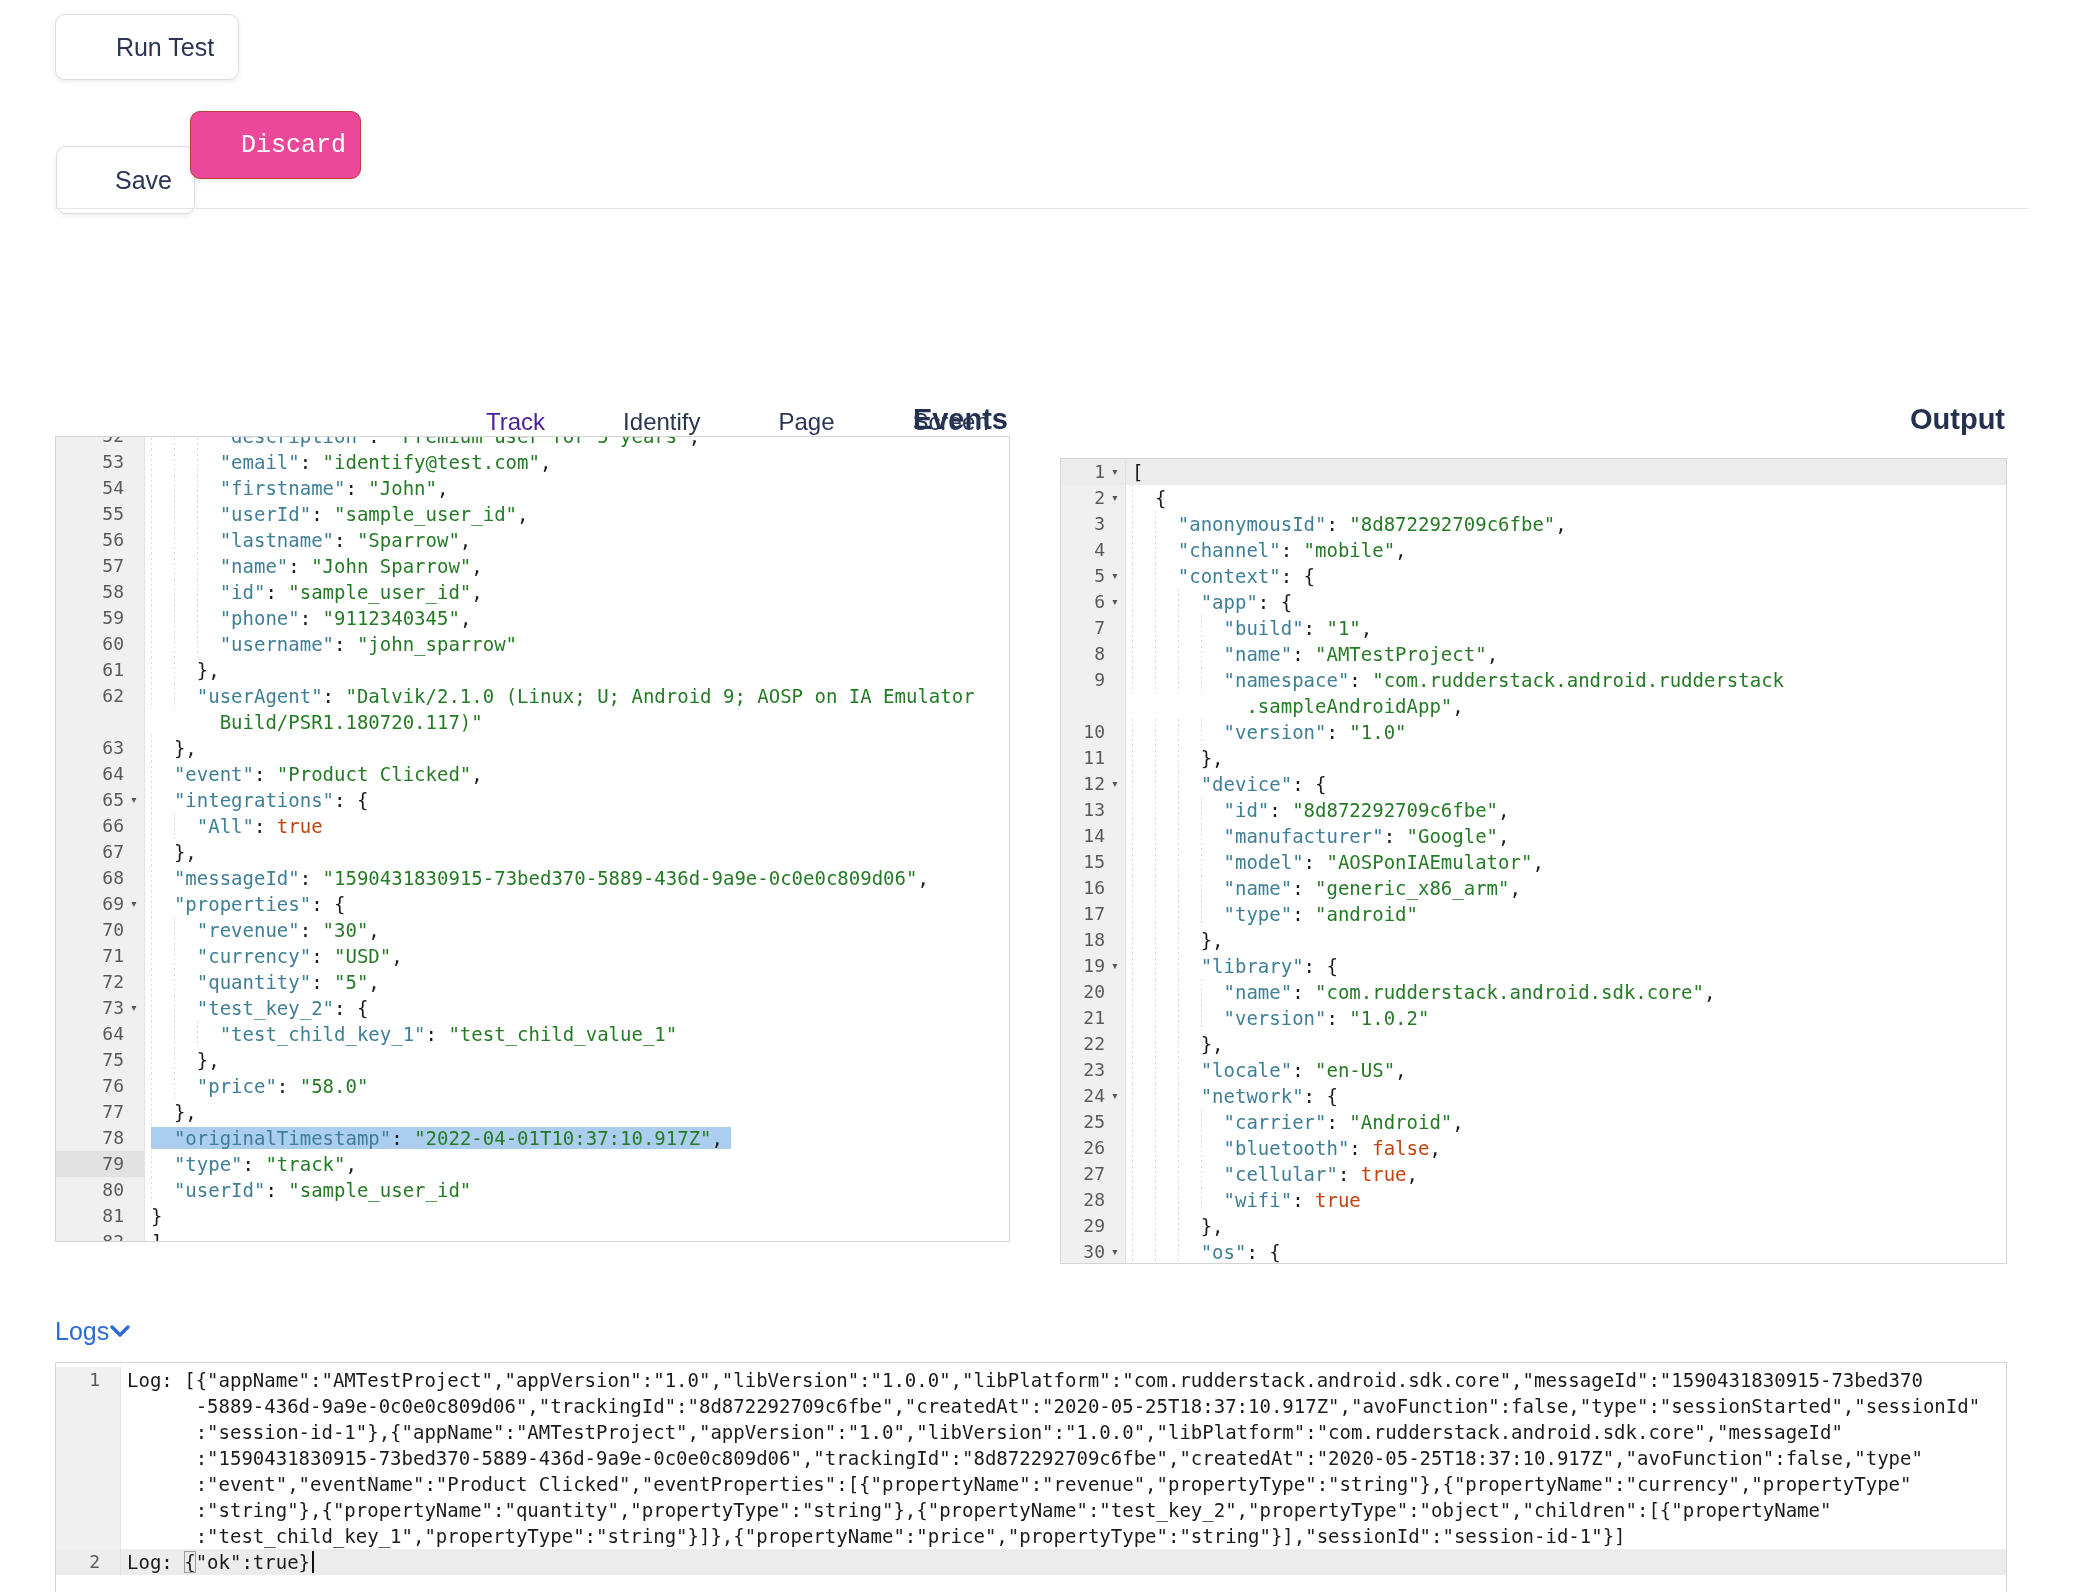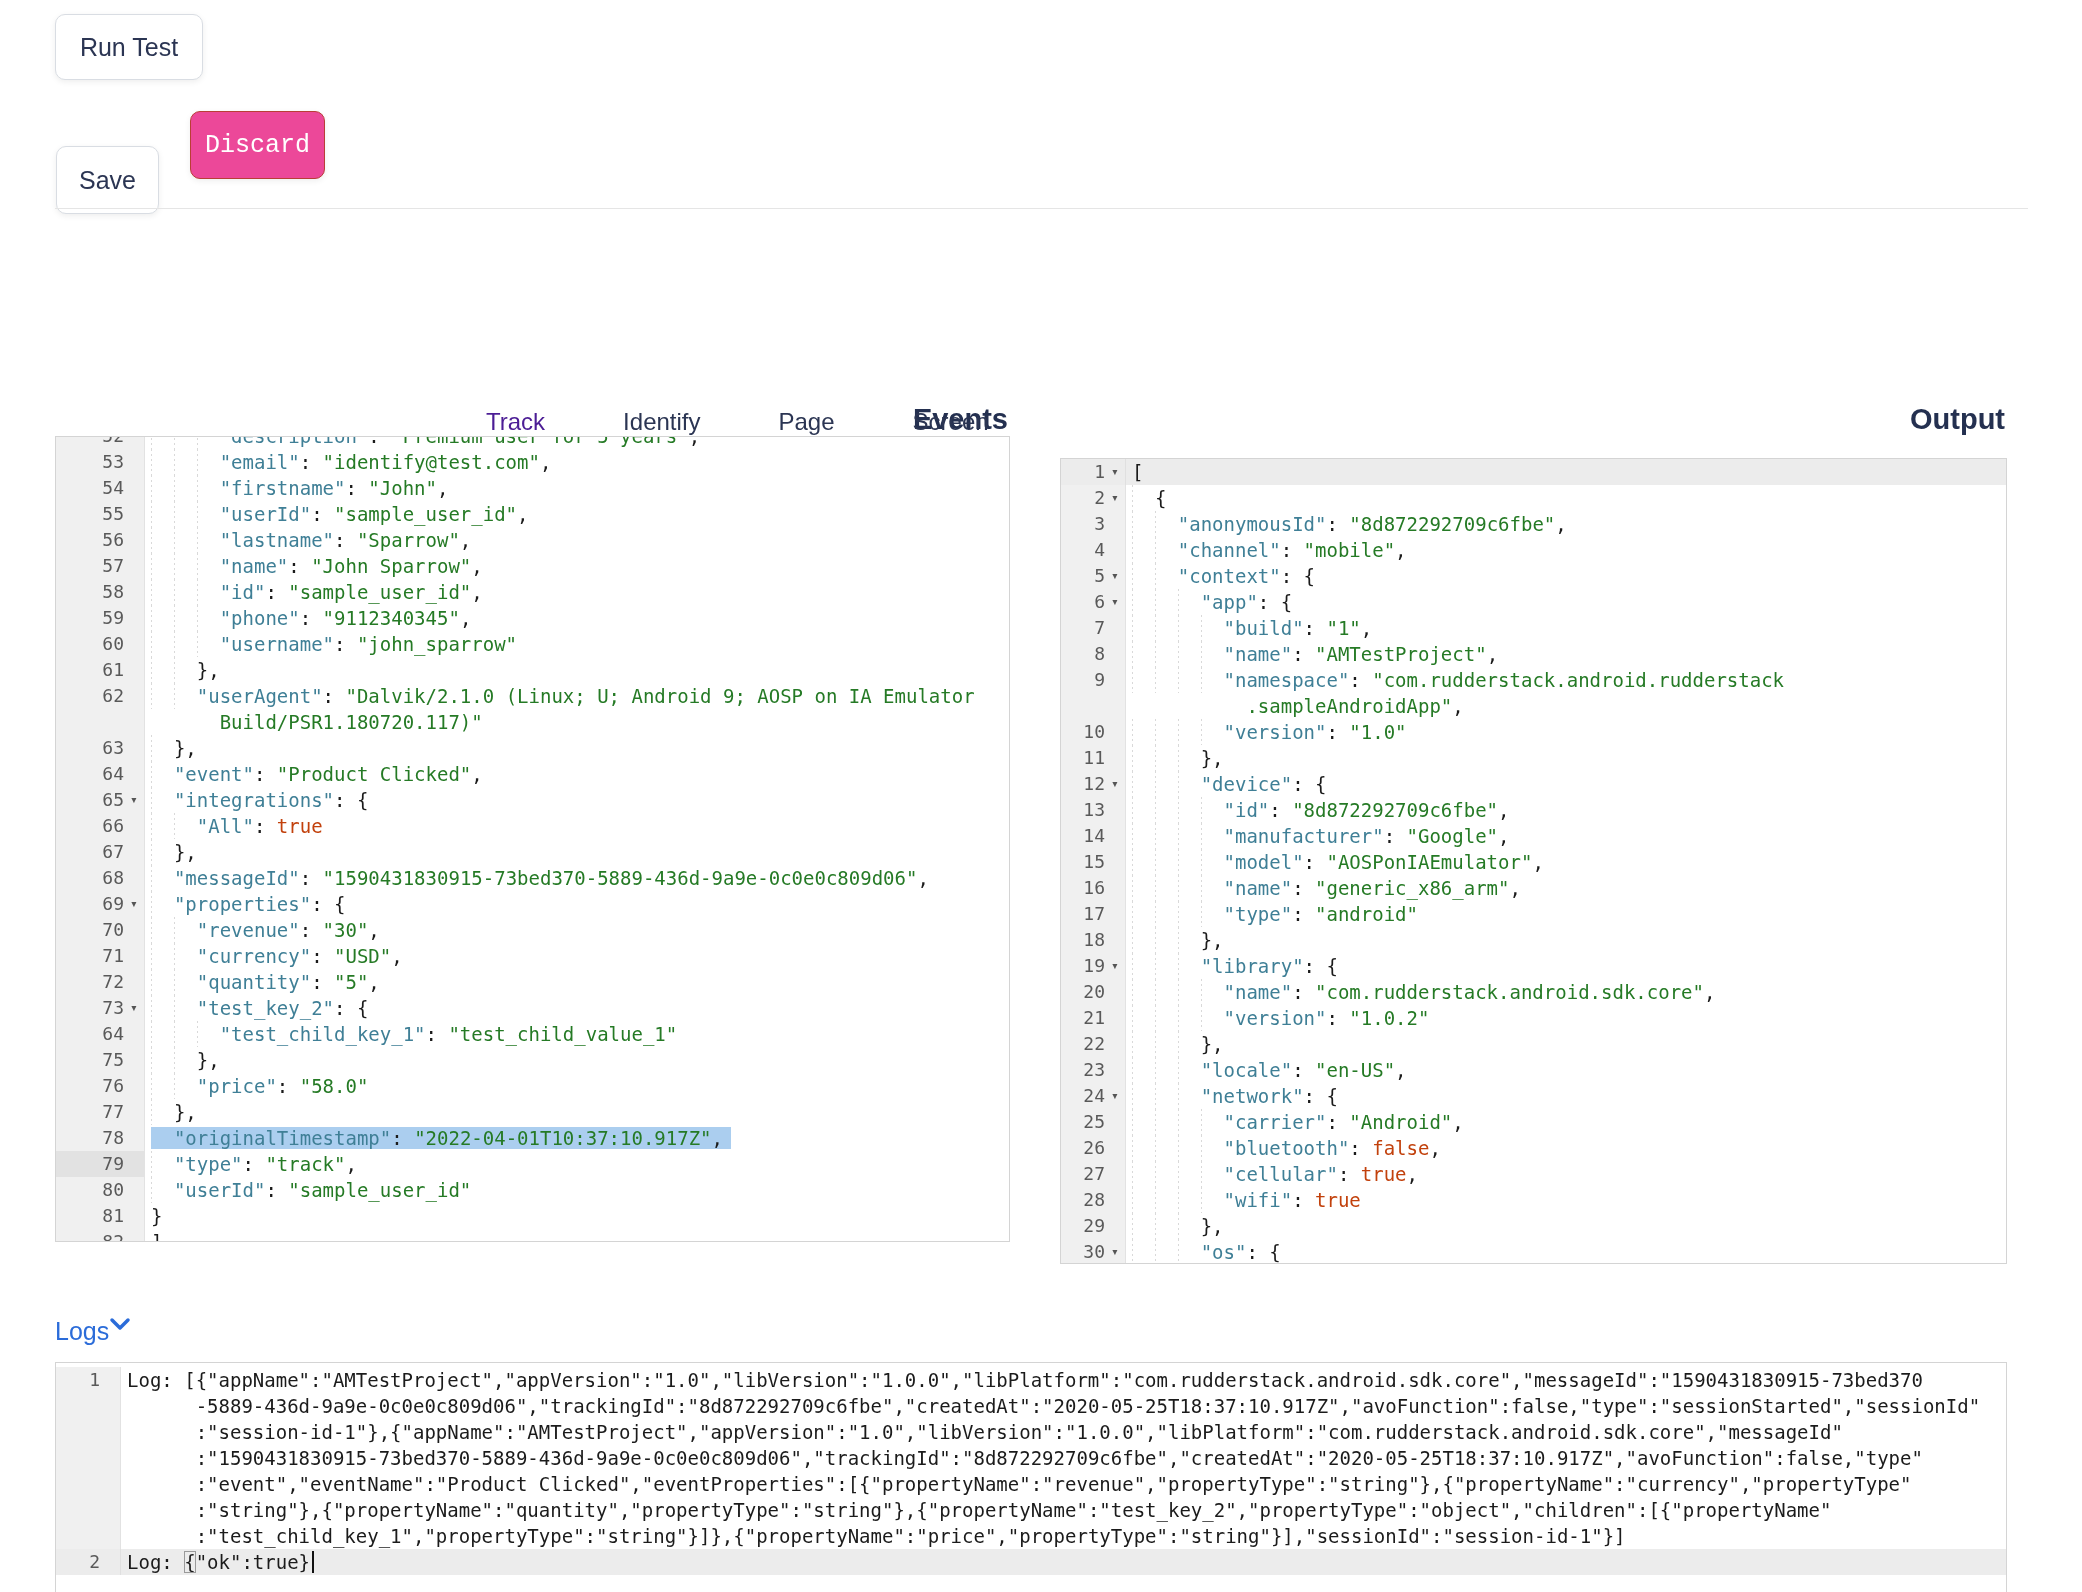--- a/index.html
+++ b/index.html
@@ -12,20 +12,21 @@
     color:#2b3553;
   }
   
   .btn{
     position:absolute;
     display:flex;align-items:center;justify-content:center;
     font-size:25px;border-radius:10px;cursor:pointer;
     border:1px solid #d9dde3;background:#fff;color:#2b3553;
     box-shadow:0 2px 6px rgba(0,0,0,0.07);
     font-family:"Liberation Sans",sans-serif;
+    padding-left:36px;
   }
   #btn-run{left:55px;top:14px;width:146px;height:64px;}
   #btn-save{left:56px;top:122px;width:101px;height:66px;margin-top:24px;}
   #btn-discard{left:190px;top:111px;width:133px;height:66px;
     background:#ec4899;border-color:#b93e36;color:#fff;font-family:Liberation Mono, monospace;}
   .divider{position:absolute;left:55px;top:208px;width:1973px;height:1px;background:#e5e5e5;}
 
   
   .panel-head{position:absolute;top:403px;height:44px;text-align:right;}
   #events-head{left:55px;width:953px;}
@@ -69,21 +70,21 @@
   .sel{background:#abceef;padding-right:8px;}
   .ig{
     display:inline-block;width:2ch;height:26px;vertical-align:top;
     background-image:repeating-linear-gradient(to bottom,#d9d9d9 0 2px,transparent 2px 5px);
     background-position:left top;background-size:1px 100%;background-repeat:no-repeat;
   }
   .mb{outline:1px solid #9a9a9a;outline-offset:-1px;}
   .cur{display:inline-block;width:0;border-left:2px solid #111;height:22px;vertical-align:text-bottom;margin-left:2px;}
 
   
-  #logs-head{position:absolute;left:55px;top:1317px;display:flex;gap:0;cursor:pointer;}
+  #logs-head{position:absolute;left:55px;top:1317px;display:flex;align-items:center;gap:0;cursor:pointer;}
   #logs-label{font-size:25px;color:#2b6cd9;font-weight:500;}
 </style>
 </head>
 <body>
 
 <div class="btn" id="btn-run">Run Test</div>
 <div class="btn" id="btn-save">Save</div>
 <div class="btn" id="btn-discard">Discard</div>
 <div class="divider"></div>
 

